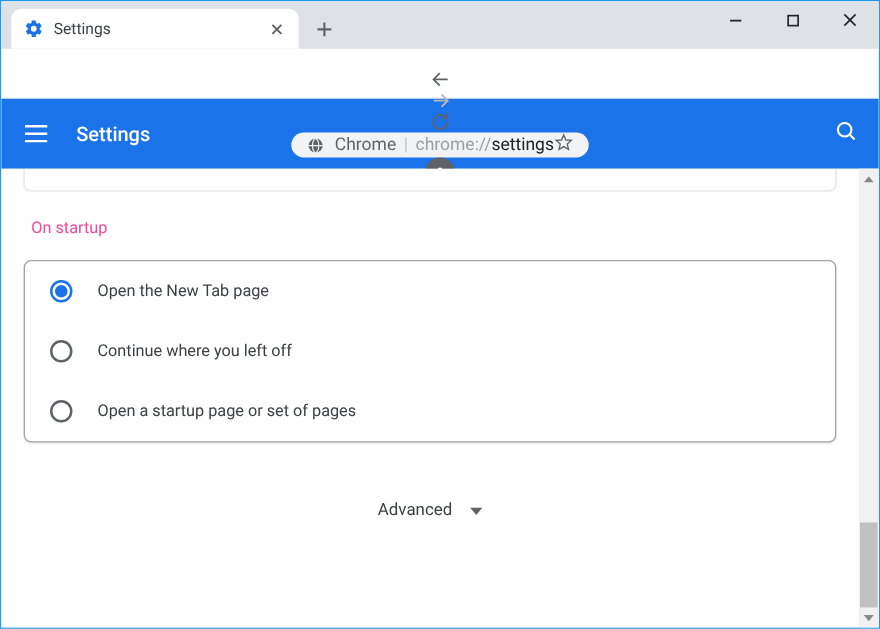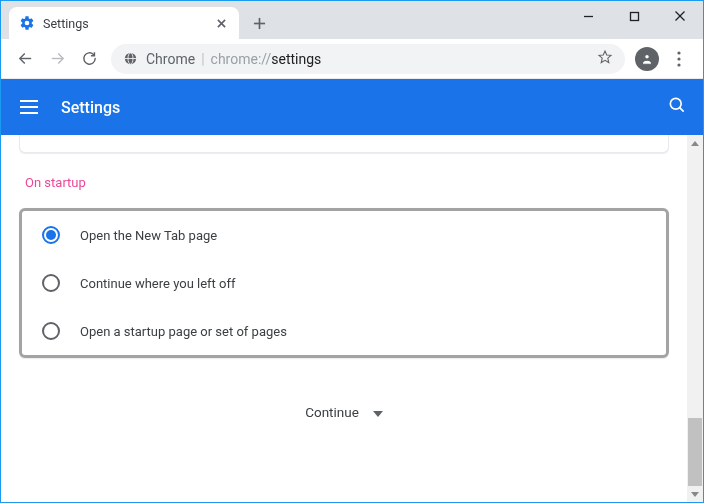--- a/index.html
+++ b/index.html
@@ -14,21 +14,21 @@
   .tab .title { font-size: 12.5px; color: #3c4043; flex: 1; }
   .tab .close { width: 16px; height: 16px; display: flex; align-items: center; justify-content: center; cursor: pointer; }
   .tab .close svg { width: 9px; height: 9px; stroke: #5f6368; stroke-width: 1.8; }
   .newtab { width: 28px; height: 28px; display: flex; align-items: center; justify-content: center; margin-left: 6px; margin-bottom: 2px; border-radius: 50%; cursor: pointer; }
   .newtab svg { width: 13px; height: 13px; stroke: #5f6368; stroke-width: 1.8; }
   .wincontrols { position: absolute; right: 0; top: 0; height: 30px; display: flex; }
   .wincontrols .btn { width: 46px; display: flex; align-items: center; justify-content: center; cursor: pointer; }
   .wincontrols svg { stroke: #202124; stroke-width: 1.3; fill: none; }
 
   
-  .toolbar { height: 40px; background: #fff; display: flex; align-items: center; padding: 16px 8px; border-bottom: 1px solid #e8eaed; gap: 0; }
+  .toolbar { height: 40px; background: #fff; display: flex; align-items: center; padding: 16px 8px; border-bottom: 1px solid #e8eaed; gap: 0; flex-direction: column; }
   .iconbtn { width: 32px; height: 32px; display: flex; align-items: center; justify-content: center; border-radius: 50%; cursor: pointer; }
   .iconbtn svg { width: 17px; height: 17px; stroke: #5f6368; stroke-width: 2; fill: none; }
   .iconbtn.disabled svg { stroke: #b9bbbe; }
   .omnibox { flex: 1; height: 30px; background: #f1f3f4; border-radius: 15px; display: flex; align-items: center; padding: 0 12px; margin: 0 6px; font-size: 14px; }
   .omnibox .globe { margin-right: 8px; display: flex; }
   .omnibox .globe svg { width: 15px; height: 15px; fill: #5f6368; }
   .omnibox .chromeword { color: #5f6368; }
   .omnibox .divider { color: #c0c2c5; margin: 0 6px; }
   .omnibox .urlpre { color: #9aa0a6; }
   .omnibox .urlmain { color: #202124; }
@@ -44,21 +44,21 @@
   .hamburger svg { stroke: #fff; stroke-width: 2; }
   .settings-header .label { font-size: 16px; font-weight: 500; }
   .settings-header .search { margin-left: auto; cursor: pointer; }
   .settings-header .search svg { width: 20px; height: 20px; stroke: #fff; stroke-width: 2; fill: none; }
 
   
   .content-wrap { height: calc(503px - 2px - 38px - 40px - 56px); position: relative; background: #fff; display: flex; }
   .content { flex: 1; overflow: hidden; padding: 0 0 0 0; }
   .top-card-edge { height: 18px; margin: 0 18px 0 18px; background: #fff; border: 1px solid #e8eaed; border-top: none; border-radius: 0 0 6px 6px; box-shadow: 0 0.5px 1px rgba(60,64,67,0.10); }
   .section-title { font-size: 13px; color: #ec4899; margin: 22px 0 12px 24px; }
-  .card { margin: 18px 18px; background: #fff; border: 3px solid #a3a3a3; border-radius: 6px; box-shadow: 0 0.5px 1px rgba(60,64,67,0.10); }
+  .card { margin: 18px 18px; background: #fff; border: 1px solid #a3a3a3; border-radius: 6px; box-shadow: 0 0.5px 1px rgba(60,64,67,0.10); }
   .radio-row { display: flex; align-items: center; height: 48px; padding: 0 20px; cursor: pointer; }
   .radio-row + .radio-row { }
   .radio { width: 18px; height: 18px; border: 2px solid #5f6368; border-radius: 50%; margin-right: 20px; position: relative; flex-shrink: 0; }
   .radio.selected { border-color: #1a73e8; }
   .radio.selected::after { content: ""; position: absolute; width: 10px; height: 10px; background: #1a73e8; border-radius: 50%; top: 2px; left: 2px; }
   .radio-label { font-size: 13px; color: #3c4043; }
 
   .advanced { display: flex; align-items: center; justify-content: center; margin-top: 46px; cursor: pointer; font-size: 13.5px; color: #3c4043; gap: 14px; }
   .advanced .caret svg { width: 10px; height: 6px; fill: #5f6368; }
 
@@ -195,21 +195,21 @@
       <div class="radio-row">
         <div class="radio"></div>
         <span class="radio-label">Continue where you left off</span>
       </div>
       <div class="radio-row">
         <div class="radio"></div>
         <span class="radio-label">Open a startup page or set of pages</span>
       </div>
     </div>
     <div class="advanced">
-      <span>Continue</span>
+      <span>Advanced</span>
       <span class="caret">
         <svg viewBox="0 0 10 6">
             <polygon points="0,0 10,0 5,6"></polygon>
           </svg>
       </span>
     </div>
   </div>
   <div class="scrollbar">
     <div class="arrow">
         <svg viewBox="0 0 8 5">

